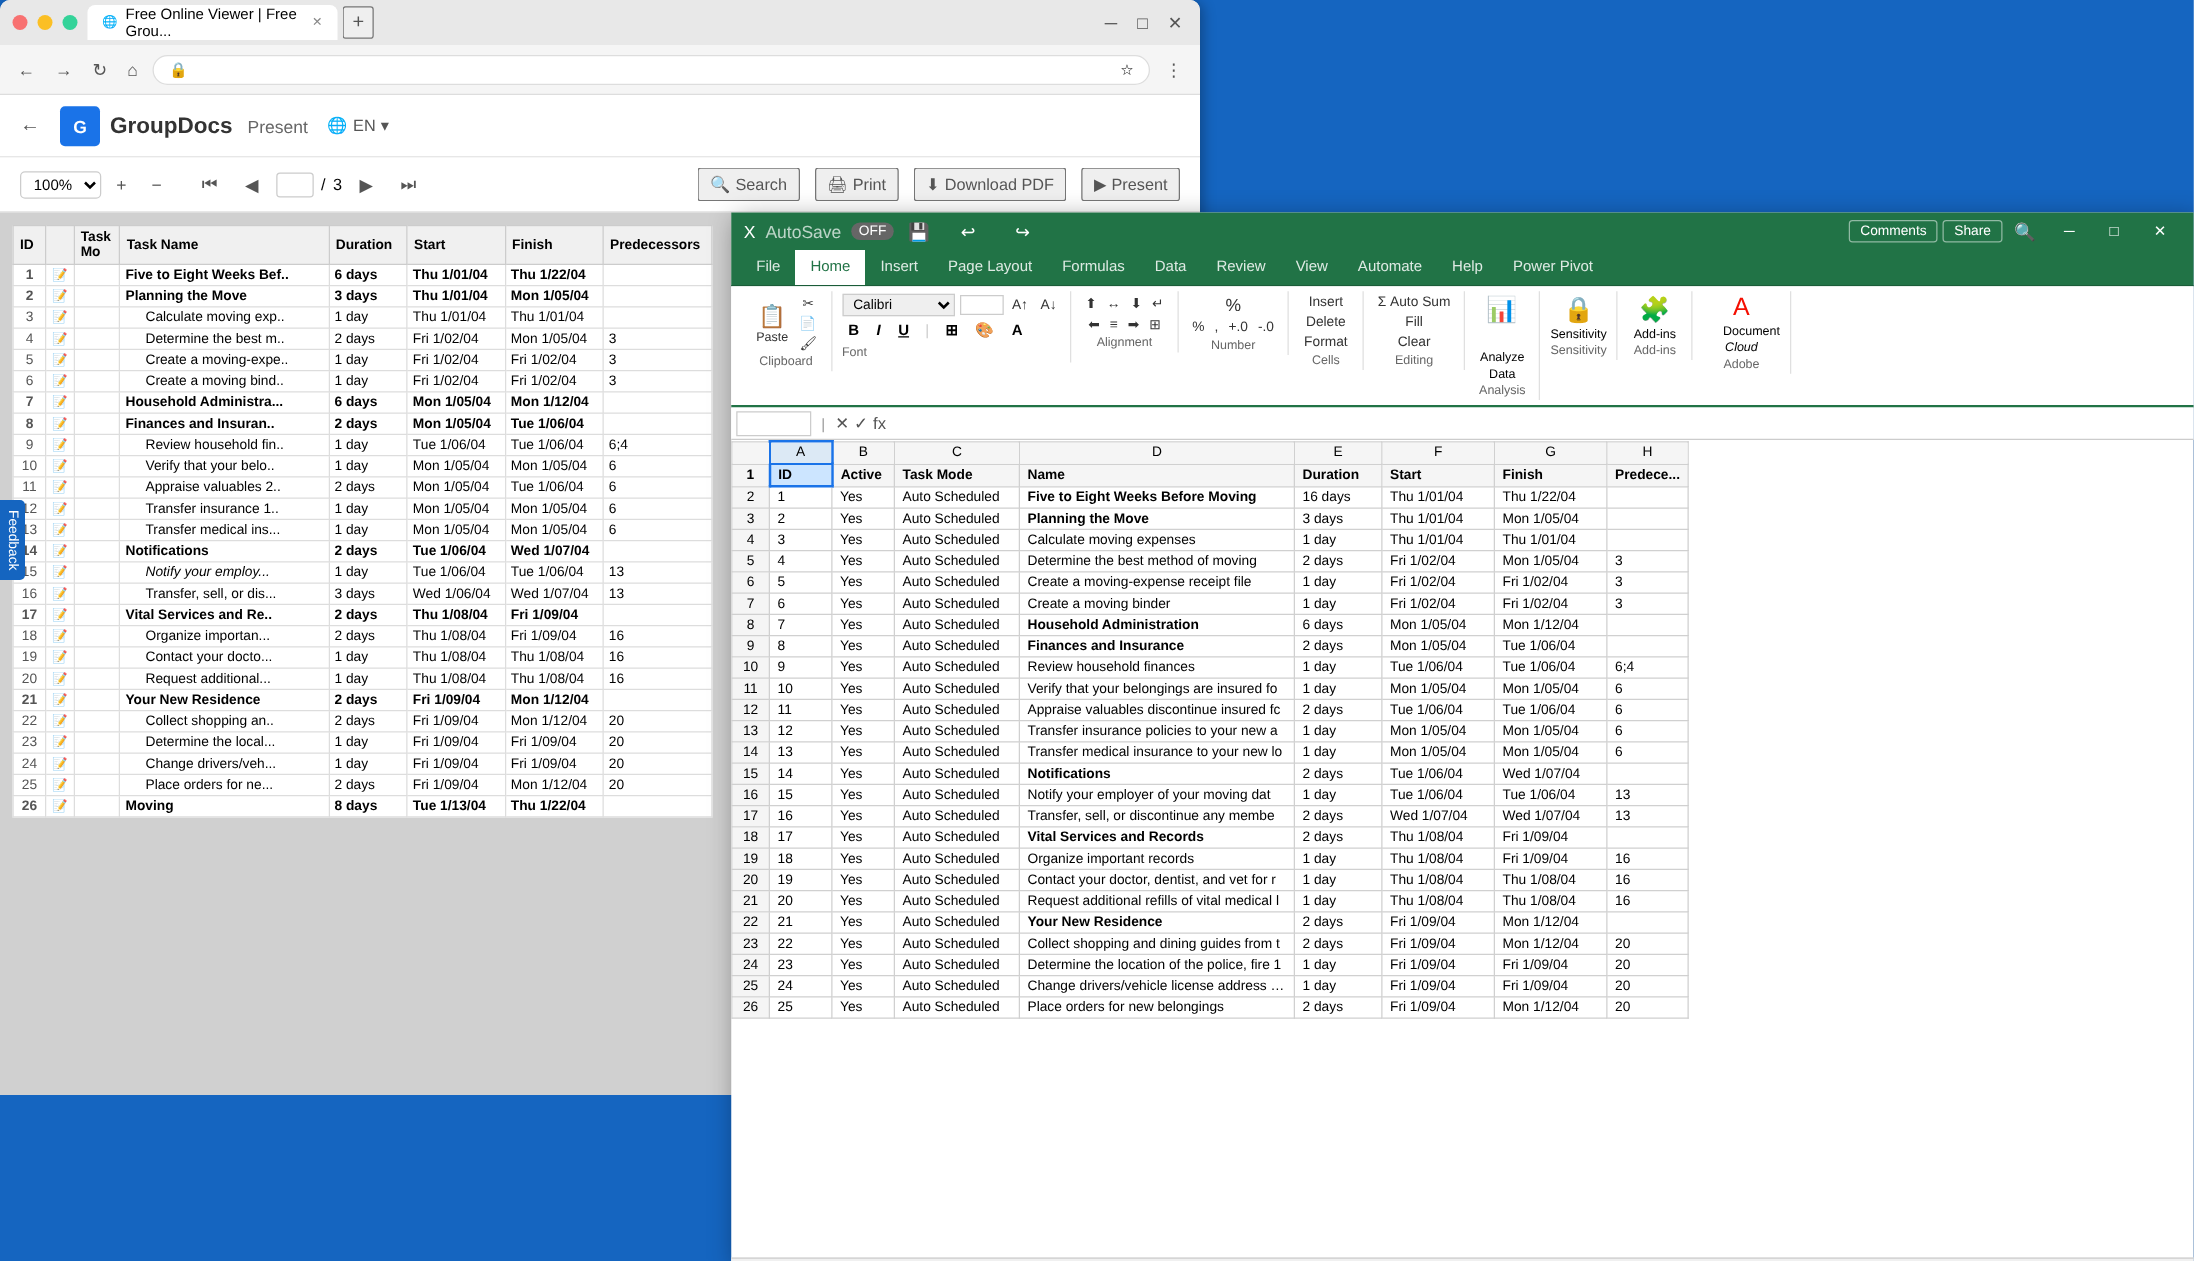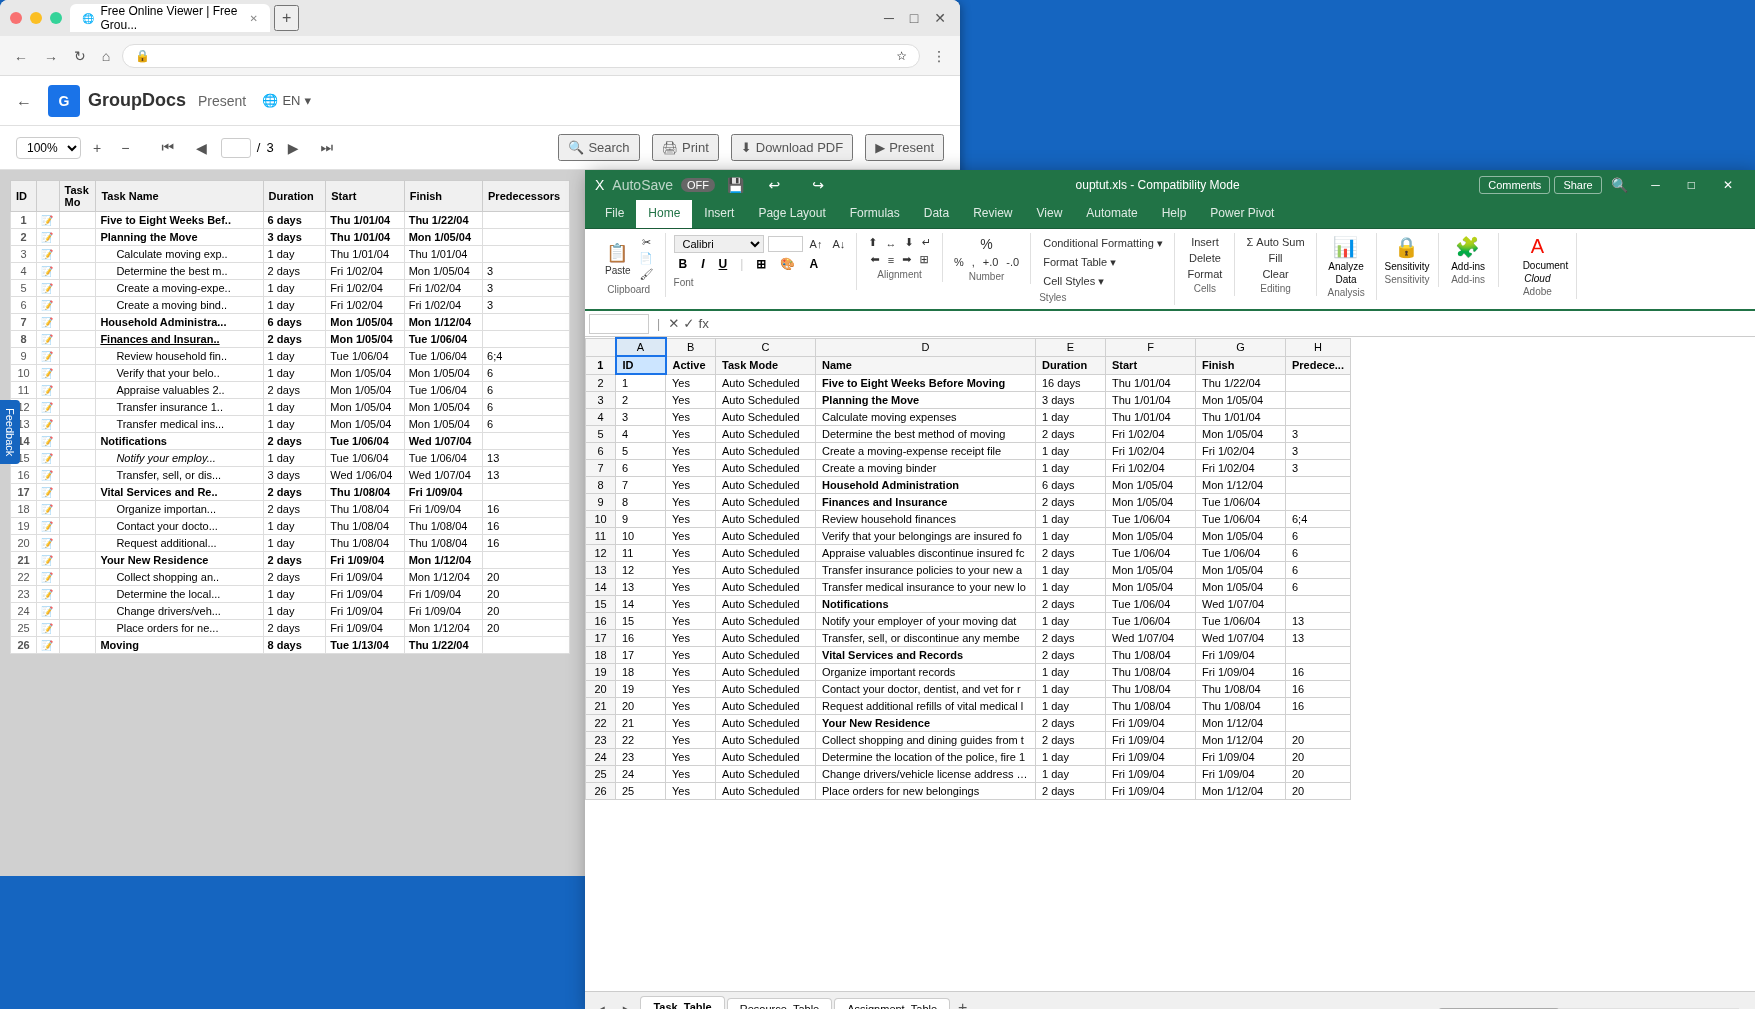--- a/index.html
+++ b/index.html
@@ -516,21 +516,21 @@
       <td style="padding-left:4px;font-weight:bold;">Household Administra...</td>
       <td>6 days</td>
       <td>Mon 1/05/04</td>
       <td>Mon 1/12/04</td>
       <td></td>
     </tr>
           <tr class="bold-row">
       <td class="row-num">8</td>
       <td style="text-align:center;font-size:10px;">📝</td>
       <td></td>
-      <td style="padding-left:4px;font-weight:bold;text-decoration:underline;">Finances and Insuran..</td>
+      <td style="padding-left:4px;font-weight:bold;">Finances and Insuran..</td>
       <td>2 days</td>
       <td>Mon 1/05/04</td>
       <td>Tue 1/06/04</td>
       <td></td>
     </tr>
           <tr>
       <td class="row-num">9</td>
       <td style="text-align:center;font-size:10px;">📝</td>
       <td></td>
       <td style="padding-left:20px;">Review household fin..</td>
@@ -720,21 +720,20 @@
 
   <div class="excel-titlebar">
     <div style="display:flex;align-items:center;gap:8px;">
       <span style="color:white;font-size:14px;">X</span>
       <span style="font-size:14px;color:rgba(255,255,255,0.7)">AutoSave</span>
       <span style="font-size:11px;background:#666;color:white;padding:1px 6px;border-radius:10px;">OFF</span>
       <button class="excel-win-btn" style="font-size:14px;padding:2px 4px;">💾</button>
       <button class="excel-win-btn" style="font-size:14px;">↩</button>
       <button class="excel-win-btn" style="font-size:14px;">↪</button>
     </div>
-    <div class="excel-title-center">ouptut.xls - Compatibility Mode</div>
     <div style="display:flex;align-items:center;gap:4px;">
       <button class="excel-win-btn" style="border:1px solid rgba(255,255,255,0.5);border-radius:3px;font-size:11px;padding:2px 8px;">Comments</button>
       <button class="excel-win-btn" style="border:1px solid rgba(255,255,255,0.5);border-radius:3px;font-size:11px;padding:2px 8px;">Share</button>
       <span style="color:white;font-size:14px;padding:2px 6px;cursor:pointer;">🔍</span>
       <button class="excel-win-btn">─</button>
       <button class="excel-win-btn">□</button>
       <button class="excel-win-btn close">✕</button>
     </div>
   </div>
 
@@ -816,34 +815,20 @@
         <div style="display:flex;gap:2px;">
           <button class="ribbon-btn-sm">%</button>
           <button class="ribbon-btn-sm">,</button>
           <button class="ribbon-btn-sm">+.0</button>
           <button class="ribbon-btn-sm">-.0</button>
         </div>
       </div>
       <div class="ribbon-group-label">Number</div>
     </div>
 
-    <div class="styles-group">
-      <div style="display:flex;flex-direction:column;gap:2px;">
-        <button class="ribbon-btn-sm" style="font-size:11px;text-align:left;padding:2px 4px;">
-          <span>Conditional Formatting ▾</span>
-        </button>
-        <button class="ribbon-btn-sm" style="font-size:11px;text-align:left;padding:2px 4px;">
-          <span>Format Table ▾</span>
-        </button>
-        <button class="ribbon-btn-sm" style="font-size:11px;text-align:left;padding:2px 4px;">
-          <span>Cell Styles ▾</span>
-        </button>
-      </div>
-      <div class="ribbon-group-label">Styles</div>
-    </div>
 
     <div class="ribbon-group">
       <div class="ribbon-group-content" style="flex-direction:column;gap:2px;font-size:11px;">
         <button class="ribbon-btn-sm">Insert</button>
         <button class="ribbon-btn-sm">Delete</button>
         <button class="ribbon-btn-sm">Format</button>
       </div>
       <div class="ribbon-group-label">Cells</div>
     </div>
 
@@ -852,21 +837,21 @@
         <button class="ribbon-btn-sm">Σ Auto Sum</button>
         <button class="ribbon-btn-sm">Fill</button>
         <button class="ribbon-btn-sm">Clear</button>
       </div>
       <div class="ribbon-group-label">Editing</div>
     </div>
 
     <div class="ribbon-group">
       <div class="ribbon-group-content" style="flex-direction:column;align-items:center;gap:2px;">
         <span style="font-size:20px;">📊</span>
-        <span style="font-size:10px;">Analyze</span>
+        <span style="font-size:10px;margin-top:19px;">Analyze</span>
         <span style="font-size:10px;">Data</span>
       </div>
       <div class="ribbon-group-label">Analysis</div>
     </div>
 
     <div class="ribbon-group">
       <div class="ribbon-group-content" style="flex-direction:column;align-items:center;gap:2px;">
         <span style="font-size:20px;">🔒</span>
         <span style="font-size:10px;">Sensitivity</span>
       </div>

